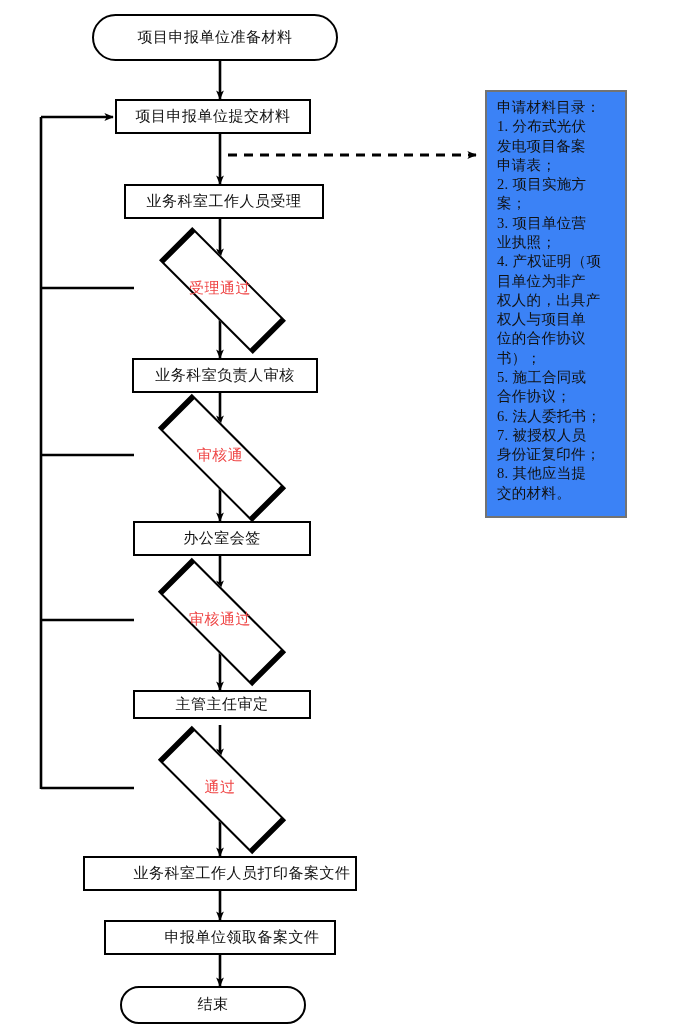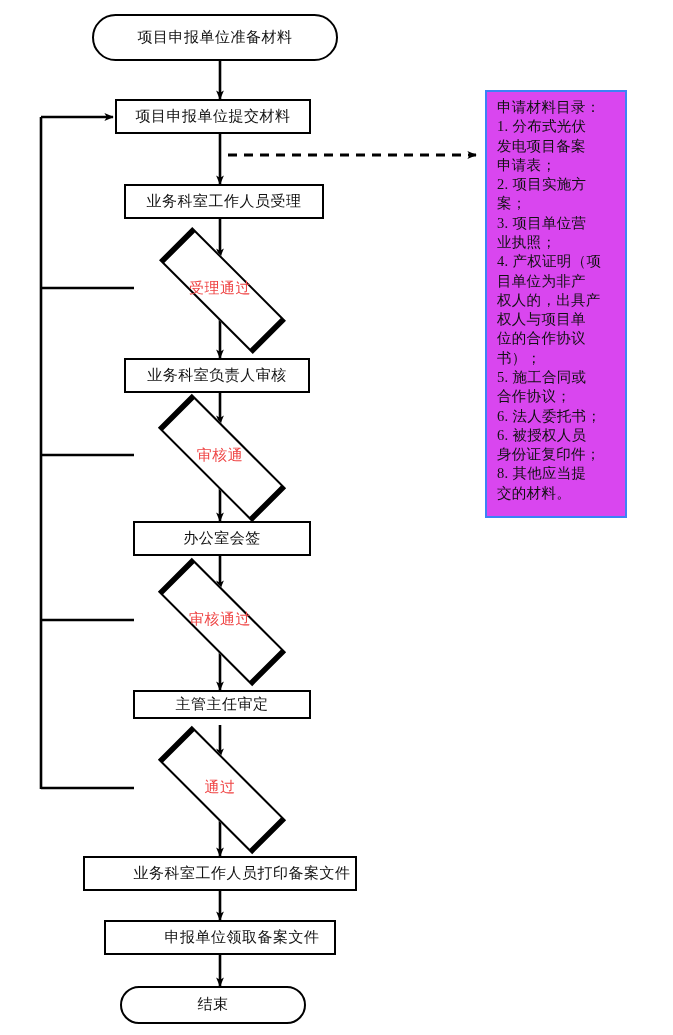--- a/index.html
+++ b/index.html
@@ -70,22 +70,22 @@
     font-size: 15px;
     color: #ef4444;
     white-space: nowrap;
     letter-spacing: 0.5px;
   }
 
   
   .note-box {
     position: absolute;
     box-sizing: border-box;
-    border: 2px solid #3b82f6;
-    background: #d946ef;
+    border: 2px solid #737373;
+    background: #3b82f6;
     padding: 6px 8px 6px 10px;
     font-size: 14.5px;
     line-height: 1.33;
     color: #111111;
     text-align: left;
     letter-spacing: 0.3px;
   }
   .note-line {
     display: block;
     white-space: nowrap;
@@ -160,21 +160,21 @@
 
   <div class="node process" style="left:124px; top:184px; width:200px; height:35px;">
     <span>业务科室工作人员受理</span>
   </div>
 
   <div class="node decision" style="left:134px; top:258px; width:172px; height:61px;">
     <div class="dia-shape" style="width:43px; height:43px; margin-left:-21.5px; margin-top:-21.5px; transform: rotate(45deg) scale(2.82, 1.0);"></div>
     <span class="dia-label">受理通过</span>
   </div>
 
-  <div class="node process" style="left:124px; top:358px; width:186px; height:35px;">
+  <div class="node process" style="left:132px; top:358px; width:186px; height:35px;">
     <span>业务科室负责人审核</span>
   </div>
 
   <div class="node decision" style="left:134px; top:424px; width:172px; height:63px;">
     <div class="dia-shape" style="width:44px; height:44px; margin-left:-22px; margin-top:-22px; transform: rotate(45deg) scale(2.78, 1.0);"></div>
     <span class="dia-label">审核通</span>
   </div>
 
   <div class="node process" style="left:133px; top:521px; width:178px; height:35px;">
     <span>办公室会签</span>
@@ -217,19 +217,19 @@
     <span class="note-line">业执照；</span>
     <span class="note-line">4. 产权证明（项</span>
     <span class="note-line">目单位为非产</span>
     <span class="note-line">权人的，出具产</span>
     <span class="note-line">权人与项目单</span>
     <span class="note-line">位的合作协议</span>
     <span class="note-line">书）；</span>
     <span class="note-line">5. 施工合同或</span>
     <span class="note-line">合作协议；</span>
     <span class="note-line">6. 法人委托书；</span>
-    <span class="note-line">6. 被授权人员</span>
+    <span class="note-line">7. 被授权人员</span>
     <span class="note-line">身份证复印件；</span>
     <span class="note-line">8. 其他应当提</span>
     <span class="note-line">交的材料。</span>
   </div>
 
 </div>
 
 </body></html>

